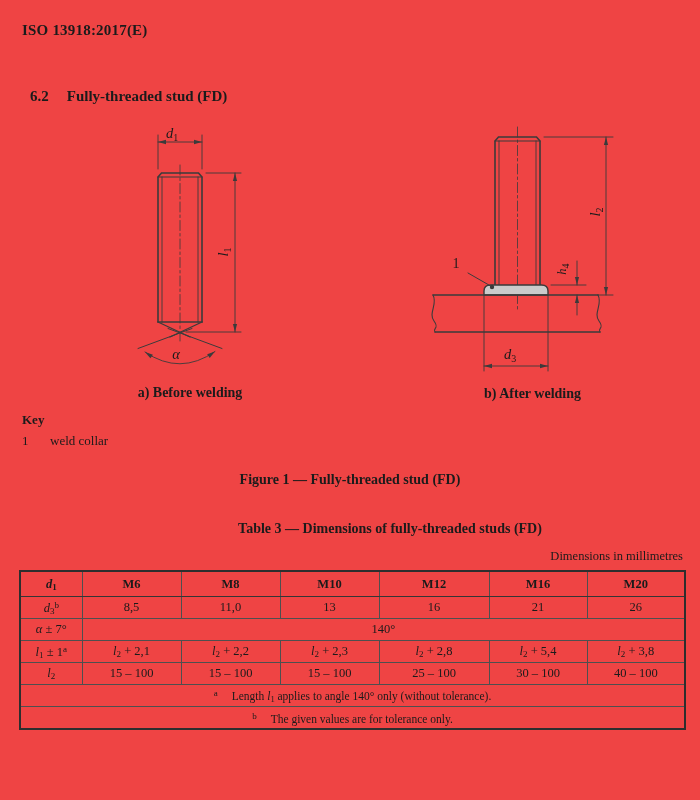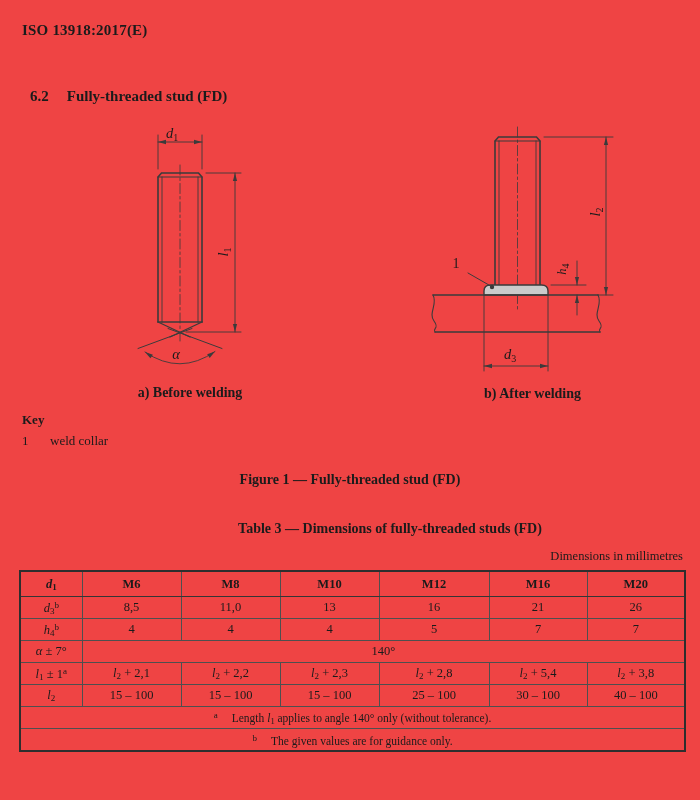--- a/index.html
+++ b/index.html
@@ -175,29 +175,20 @@
         <tr>
           <td><i>d</i><sub>3</sub><sup>b</sup></td>
           <td>8,5</td>
           <td>11,0</td>
           <td>13</td>
           <td>16</td>
           <td>21</td>
           <td>26</td>
         </tr>
         <tr>
-          <td><i>h</i><sub>4</sub><sup>b</sup></td>
-          <td>4</td>
-          <td>4</td>
-          <td>4</td>
-          <td>5</td>
-          <td>7</td>
-          <td>7</td>
-        </tr>
-        <tr>
           <td><i>α</i><span> ± 7°</span></td>
           <td colspan="6">140°</td>
         </tr>
         <tr>
           <td><i>l</i><sub>1</sub><span> ± 1</span><sup>a</sup></td>
           <td><i>l</i><sub>2</sub><span> + 2,1</span></td>
           <td><i>l</i><sub>2</sub><span> + 2,2</span></td>
           <td><i>l</i><sub>2</sub><span> + 2,3</span></td>
           <td><i>l</i><sub>2</sub><span> + 2,8</span></td>
           <td><i>l</i><sub>2</sub><span> + 5,4</span></td>
@@ -209,18 +200,18 @@
           <td>15 – 100</td>
           <td>15 – 100</td>
           <td>25 – 100</td>
           <td>30 – 100</td>
           <td>40 – 100</td>
         </tr>
         <tr>
           <td class="footnote-cell" colspan="7"><sup class="fn-marker">a</sup><span class="fn-text"><span>Length </span><i>l</i><sub>1</sub><span> applies to angle 140° only (without tolerance).</span></span></td>
         </tr>
         <tr>
-          <td class="footnote-cell" colspan="7"><sup class="fn-marker">b</sup><span class="fn-text"><span>The given values are for guidance only.</span></span></td>
+          <td class="footnote-cell" colspan="7"><sup class="fn-marker">b</sup><span class="fn-text"><span>The given values are for tolerance only.</span></span></td>
         </tr>
       </tbody>
     </table>
 
 </div>
 
 </body></html>

